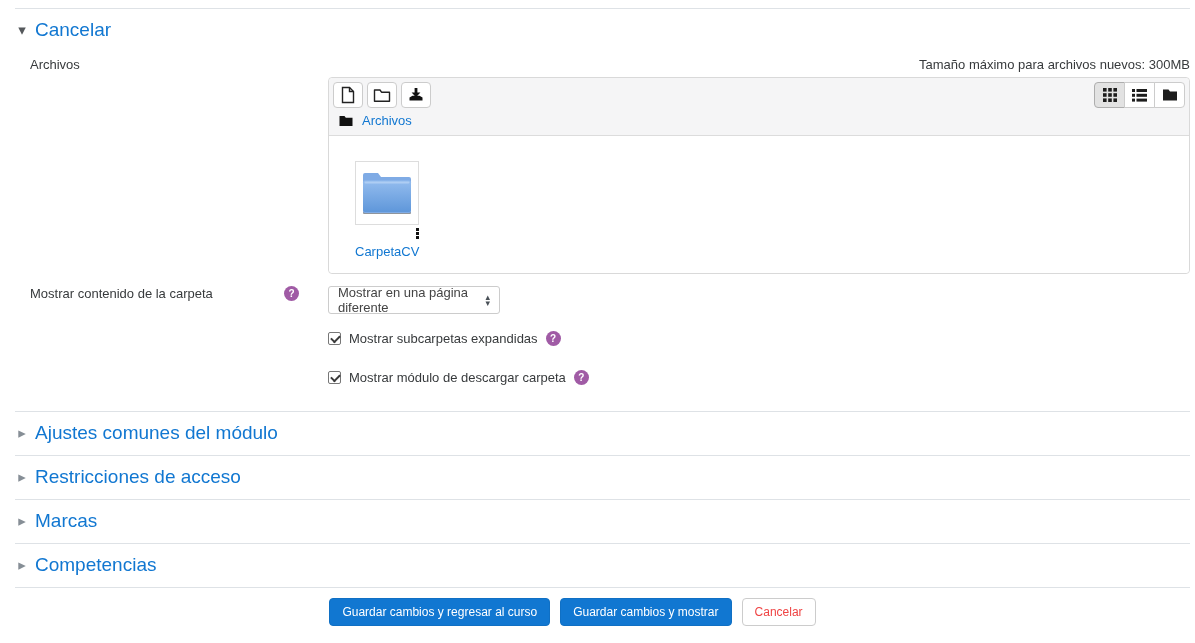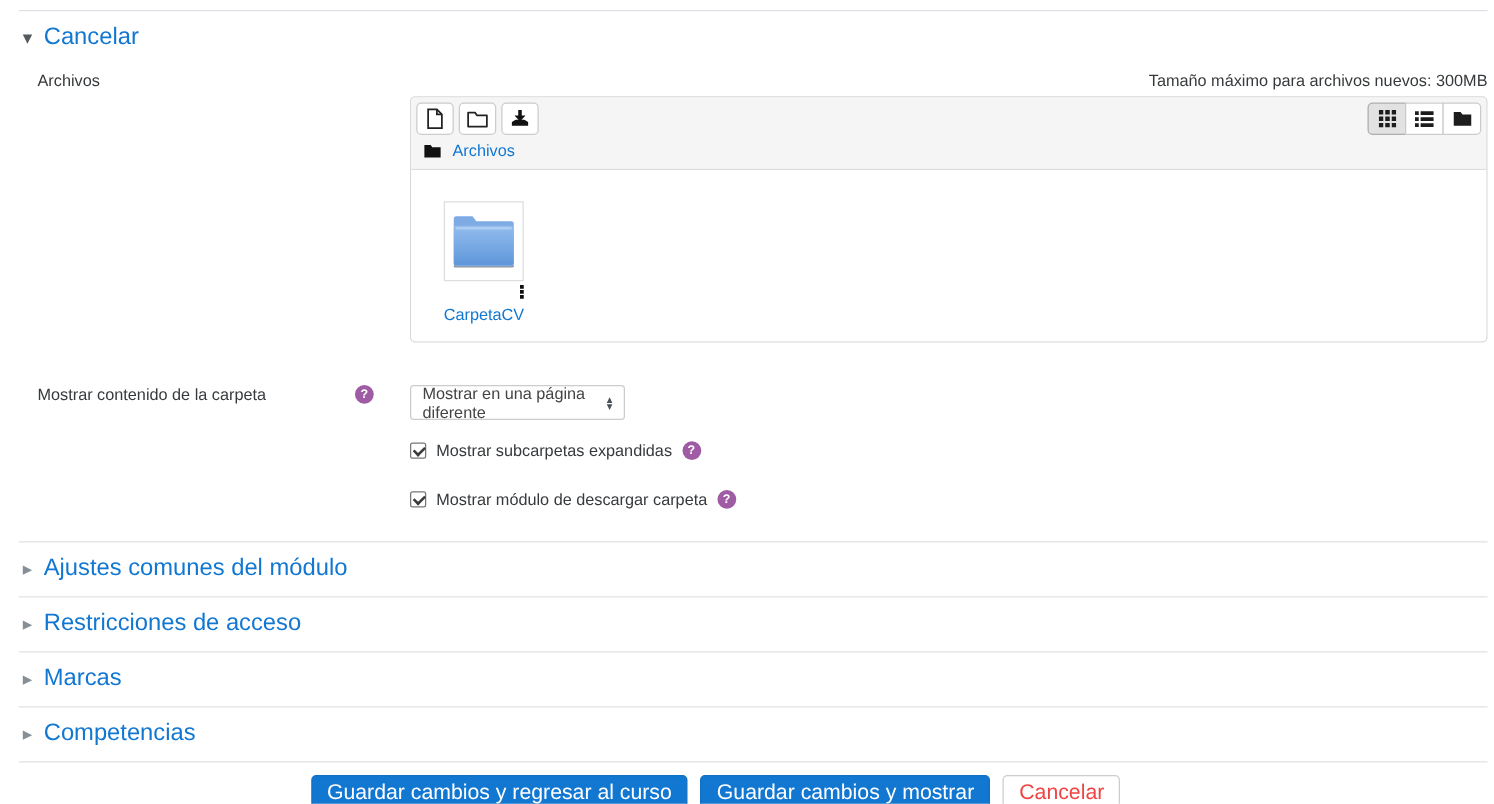--- a/index.html
+++ b/index.html
@@ -60,21 +60,21 @@
     position:relative; flex:none; cursor:pointer; }
   .chk::after { content:""; position:absolute; left:2px; top:2px; width:7px; height:4px;
     border-left:2px solid #3a3a3a; border-bottom:2px solid #3a3a3a; transform:rotate(-45deg); }
 
   
   .sec-head.sub { padding:10px 0 11px 0; }
 
   
   .btn-area { margin:0 5px 0 15px; border-top:1px solid #dee2e6; padding-top:10px; }
   .btn-row { display:flex; justify-content:center; gap:10px; padding-right:60px; }
-  .btn { font-size:17px; border-radius:4px; padding:5px 12px; cursor:pointer; line-height:16px;
+  .btn { font-size:12px; border-radius:4px; padding:5px 12px; cursor:pointer; line-height:16px;
     font-family:inherit; }
   .btn.primary { background:#1177d1; border:1px solid #1070c4; color:#fff; }
   .btn.light { background:#fff; border:1px solid #ccc; color:#ef4444; }
 
   svg { display:block; }
 </style>
 </head>
 <body>
 
 <div class="fsection first">
@@ -193,21 +193,21 @@
                   <i></i>
                 </span>
             </div>
             <div class="tile-name">CarpetaCV</div>
           </div>
         </div>
       </div>
     </div>
   </div>
 
-  <div class="frow" style="margin-top:34px;">
+  <div class="frow" style="margin-top:12px;">
     <div class="flabel">
       <span>Mostrar contenido de la carpeta</span>
       <span class="help-icon" style="margin-left:auto; margin-right:29px;">?</span>
     </div>
     <div class="fcontrol">
       <div class="mock-select">
         <span>Mostrar en una página diferente</span>
         <span class="sel-arrows">
           <span>▴</span>
             <span>▾</span>

